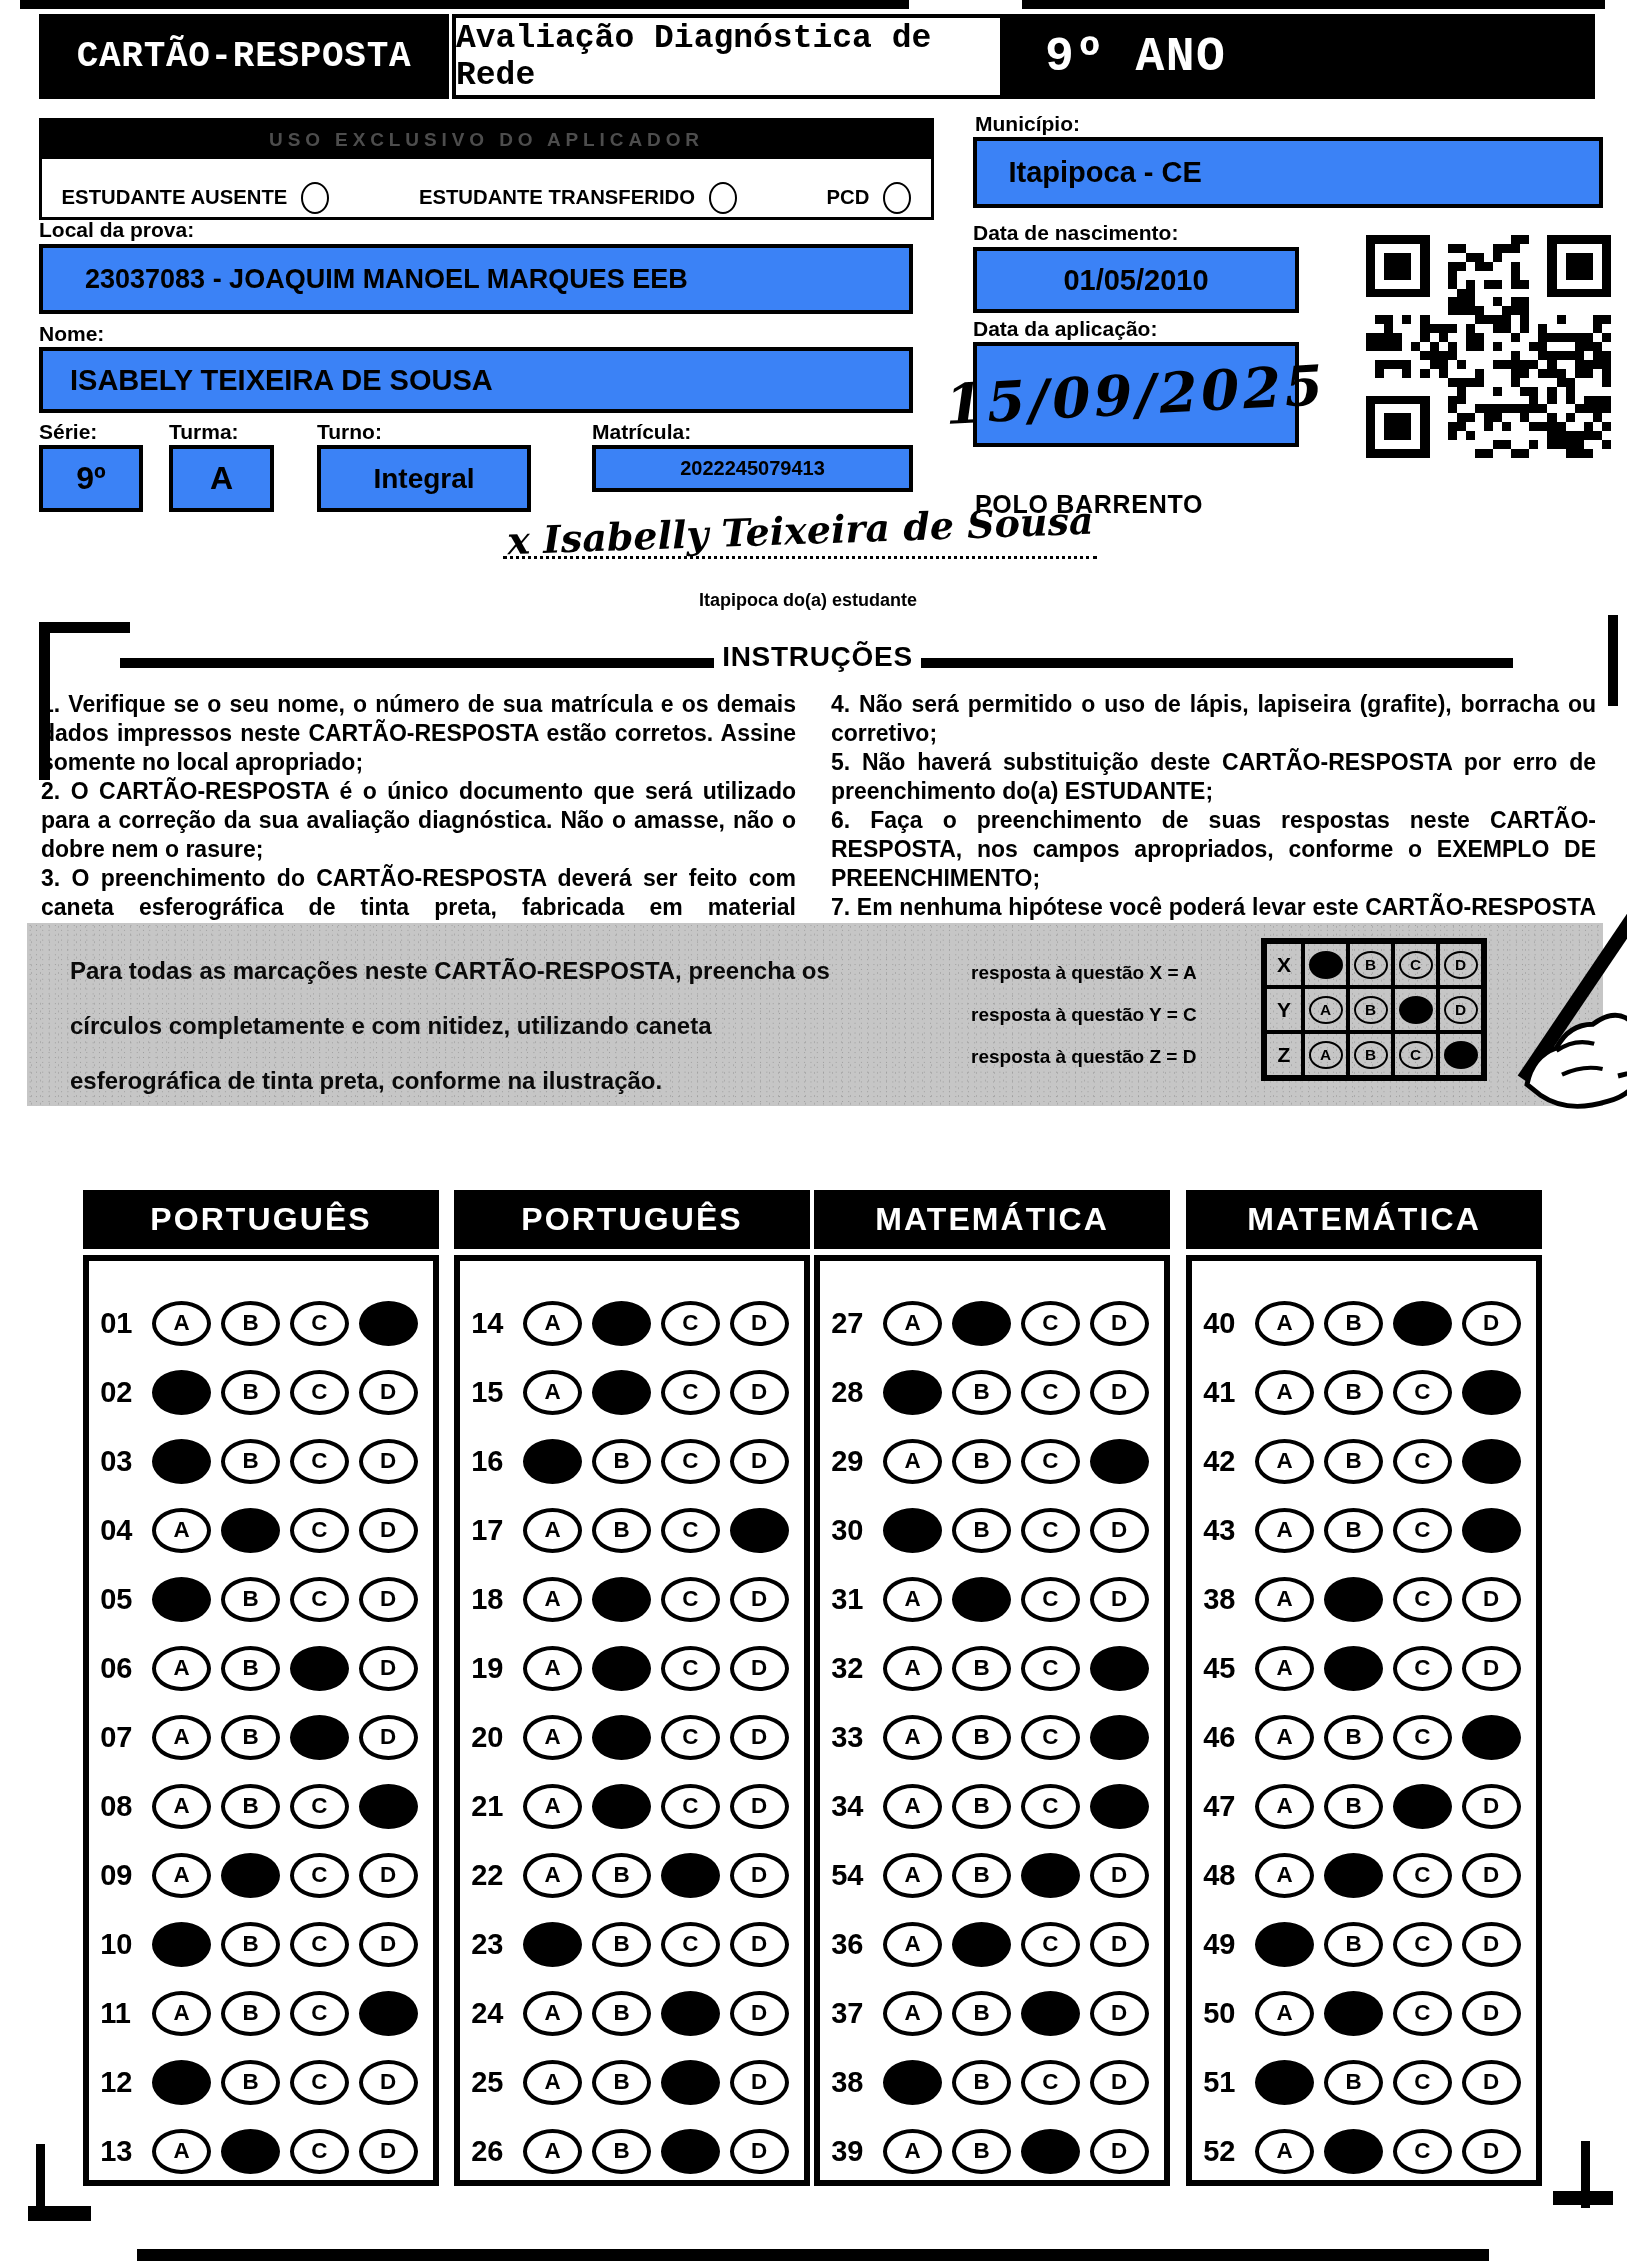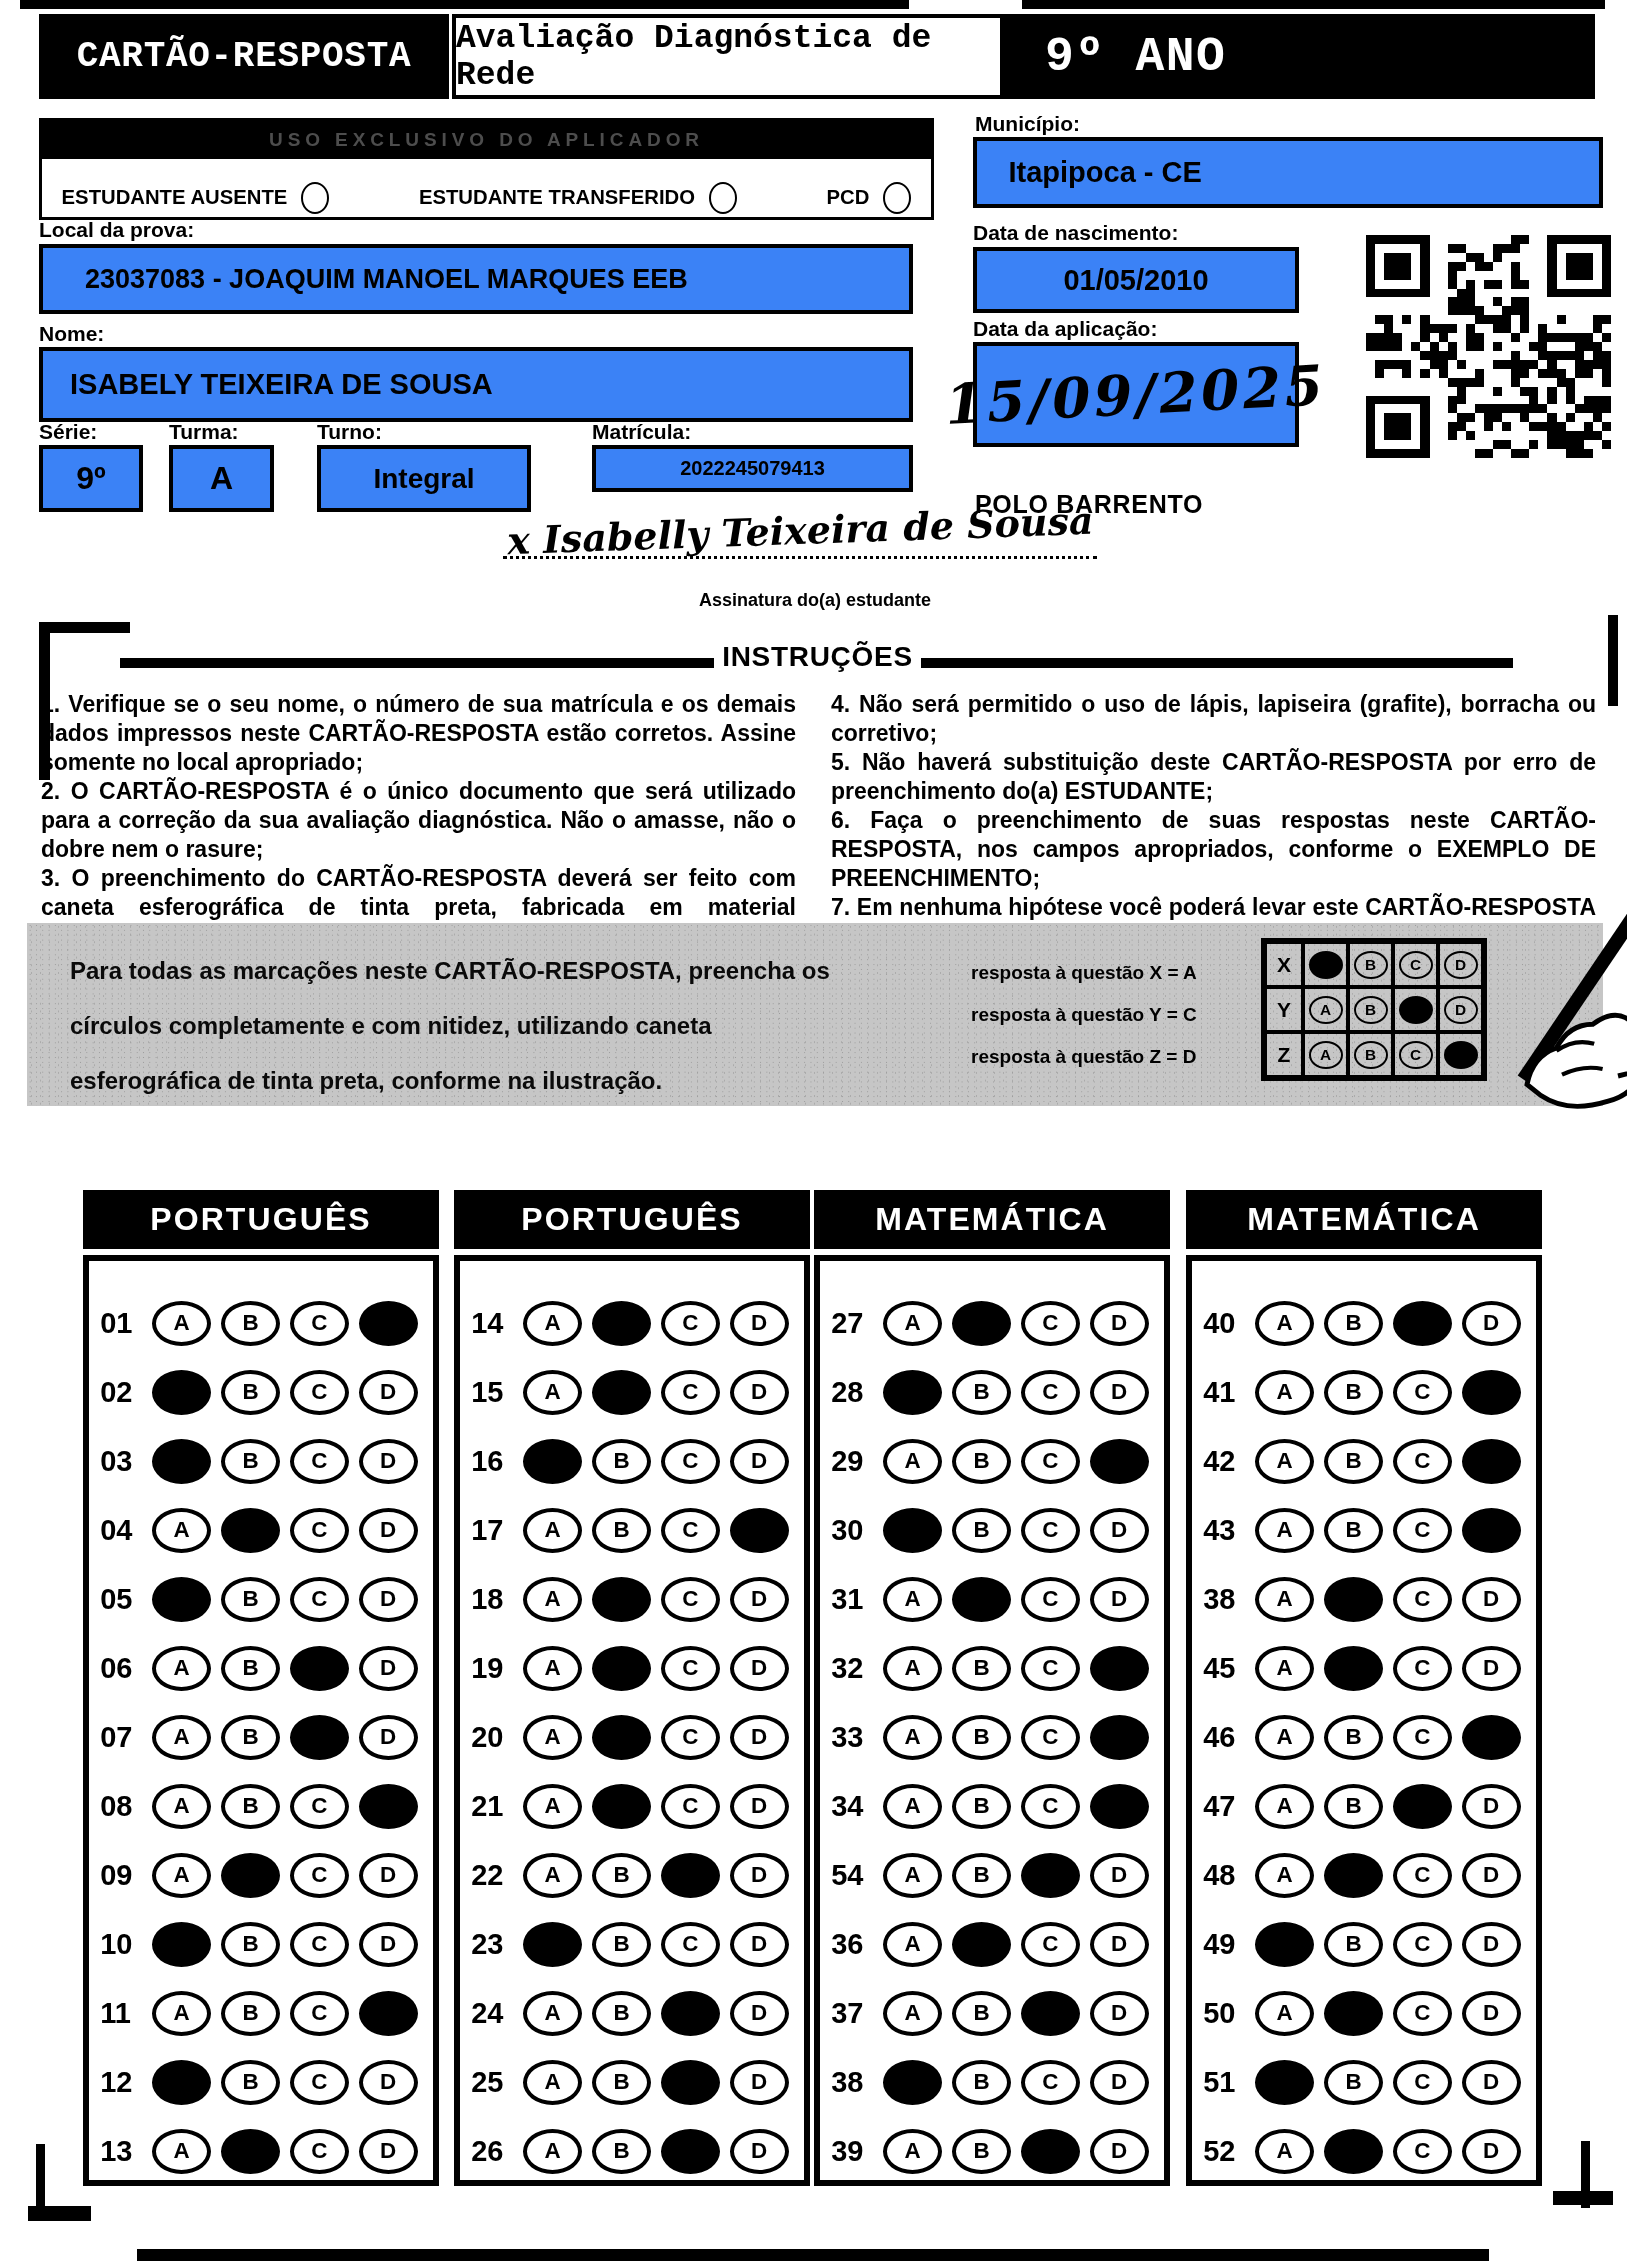--- a/index.html
+++ b/index.html
@@ -24,21 +24,21 @@
   .app-group { display: inline-flex; align-items: center; }
   .app-label { font-size: 20.3px; font-weight: 700; }
   .app-circle { width: 28px; height: 32px; border: 2.8px solid #000; border-radius: 50%; margin-left: 14px; }
 
   
   .flabel { position: absolute; font-size: 21px; font-weight: 700; }
   .vbox { position: absolute; border: 4.2px solid #000; background: #3b82f6; font-weight: 700; display: flex; align-items: center; text-align: right; }
   .municipio-box { left: 973px; top: 137px; width: 630px; height: 71px; font-size: 29px; padding-left: 31.5px; }
   .local-box { left: 39px; top: 244px; width: 874px; height: 70px; font-size: 27px; padding-left: 42px; }
   .nasc-box { left: 973px; top: 247px; width: 326px; height: 66px; font-size: 29px; justify-content: center; }
-  .nome-box { left: 39px; top: 347px; width: 874px; height: 75px; font-size: 29px; padding-left: 27px; }
+  .nome-box { left: 39px; top: 347px; width: 874px; height: 66px; font-size: 29px; padding-left: 27px; }
   .aplic-box { left: 973px; top: 342px; width: 326px; height: 105px; overflow: visible; justify-content: center; }
   .serie-box { left: 39px; top: 445px; width: 104px; height: 67px; font-size: 32px; justify-content: center; }
   .turma-box { left: 169px; top: 445px; width: 105px; height: 67px; font-size: 32px; justify-content: center; }
   .turno-box { left: 317px; top: 445px; width: 214px; height: 67px; font-size: 28px; justify-content: center; }
   .matric-box { left: 592px; top: 445px; width: 321px; height: 47px; font-size: 20px; justify-content: center; }
   .polo { position: absolute; left: 975px; top: 490px; font-size: 25px; font-weight: 700; letter-spacing: 0.7px; }
 
   .handwriting { font-family: "DejaVu Serif", serif; font-style: italic; font-weight: 700; }
   .hand-date { font-size: 55px; transform: rotate(-3deg); letter-spacing: 3.5px; white-space: nowrap; }
   .sig-wrap { position: absolute; left: 503px; top: 508px; width: 594px; border-bottom: 3.5px dotted #000; padding-bottom: 2.8px; text-align: center; }
@@ -367,21 +367,21 @@
         <path d="M20 0h7v7h-7z M21 1v5h5v-5z" fill-rule="evenodd"></path>
         <rect x="22" y="2" width="3" height="3"></rect>
         <path d="M0 18h7v7h-7z M1 19v5h5v-5z" fill-rule="evenodd"></path>
         <rect x="2" y="20" width="3" height="3"></rect>
       </svg>
   </div>
 
   <div class="sig-wrap">
     <span class="handwriting sig-name">x Isabelly Teixeira de Sousa</span>
   </div>
-  <div class="sig-label">Assinatura do(a) estudante</div>
+  <div class="sig-label">Itapipoca do(a) estudante</div>
 
   <div class="mark" style="left:39px; top:622px; width:91px; height:10.5px;"></div>
   <div class="mark" style="left:39px; top:622px; width:10.5px; height:158px;"></div>
   <div class="mark" style="left:1608px; top:615px; width:9.8px; height:91px;"></div>
   <div class="bar" style="left:120px; top:658px; width:594px; height:9.8px;"></div>
   <div class="instr-title">INSTRUÇÕES</div>
   <div class="bar" style="left:921px; top:658px; width:592px; height:9.8px;"></div>
 
   <div class="instr-col instr-left">
     <p>1. Verifique se o seu nome, o número de sua matrícula e os demais dados impressos neste CARTÃO-RESPOSTA estão corretos. Assine somente no local apropriado;</p>

